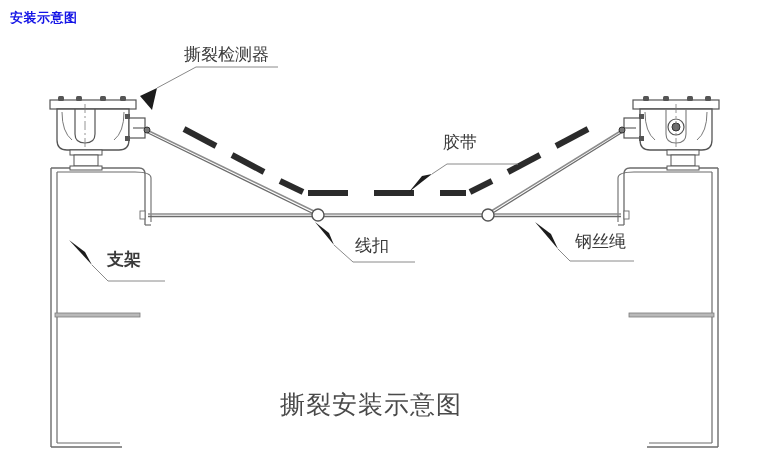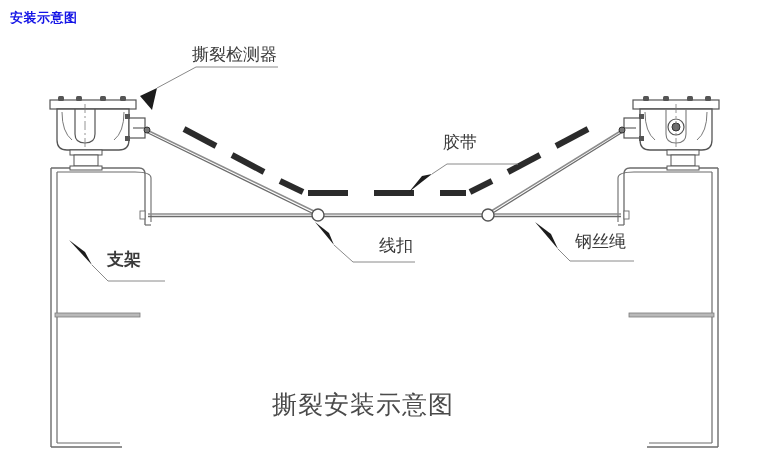--- a/index.html
+++ b/index.html
@@ -50,26 +50,26 @@
   }
   .caption {
     position: absolute;
     white-space: nowrap;
     color: #4a4a4a;
     font-size: 25px;
     line-height: 30px;
     letter-spacing: 1px;
     font-family: "DejaVu Sans", "Liberation Sans", sans-serif;
   }
-  #lbl-detector { left: 192px; top: 44px; text-align: right; }
+  #lbl-detector { left: 184px; top: 44px; text-align: right; }
   #lbl-belt     { left: 443px; top: 134px; font-family: Liberation Mono, monospace; }
-  #lbl-clip     { left: 379px; top: 235px; }
+  #lbl-clip     { left: 355px; top: 235px; }
   #lbl-rope     { left: 575px; top: 233px; font-family: Liberation Mono, monospace; }
   #lbl-bracket  { left: 107px; top: 249px; font-weight: bold; }
-  #caption-main { left: 272px; top: 390px; }
+  #caption-main { left: 280px; top: 390px; }
 </style>
 </head>
 <body>
 
 <div id="diagram-root">
 
   <div class="page-title">安装示意图</div>
 
   <svg class="canvas" viewBox="0 0 769 458">
 

